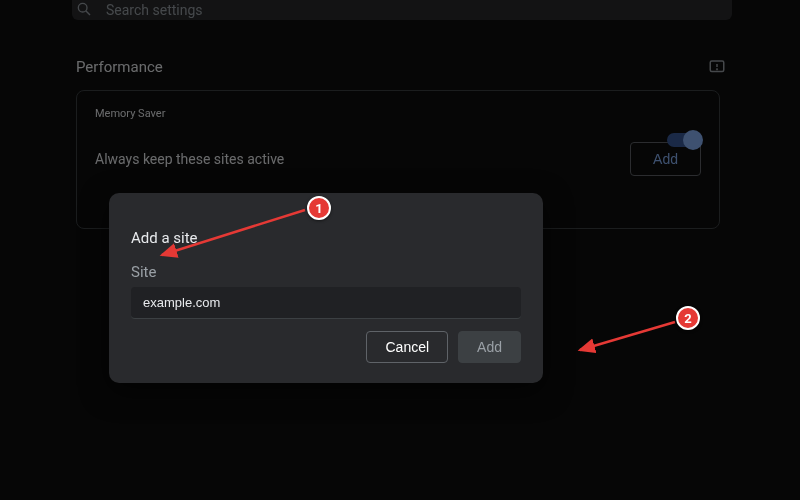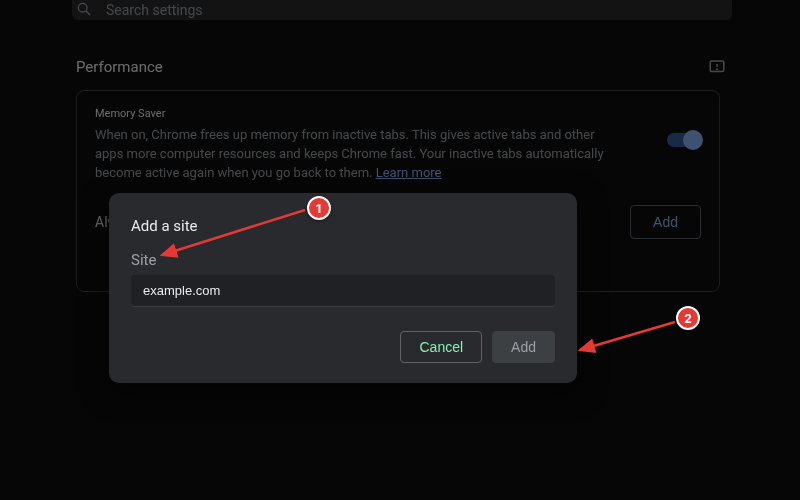--- a/index.html
+++ b/index.html
@@ -76,44 +76,44 @@
   
   .scrim {
     position: absolute; inset: 0;
     background: rgba(0,0,0,0.55);
   }
 
   
   .dialog {
     position: absolute;
     left: 109px; top: 193px;
-    width: 468px; height: 190px;
+    width: 434px; height: 190px;
     background: #292a2d;
     border-radius: 10px;
-    padding: 24px 22px;
+    padding: 36px 22px;
     box-shadow: 0 8px 28px rgba(0,0,0,0.6);
   }
   .dialog-title { color: #e8eaed; font-size: 15px; margin-bottom: 16px; }
   .field-label { color: #9aa0a6; font-size: 15px; margin-bottom: 6px; }
   .site-input {
     width: 100%; height: 32px;
     background: #202124; border: none; outline: none;
     border-radius: 4px; padding: 0 12px;
     color: #e8eaed; font-size: 13px;
     border-bottom: 1px solid #3c4043;
   }
   .dialog-buttons {
     position: absolute; right: 22px; bottom: 20px;
     display: flex; gap: 10px;
   }
   .btn {
     border-radius: 4px; font-size: 14px; padding: 7px 18px;
     cursor: pointer; border: 1px solid transparent;
   }
-  .btn-cancel { background: transparent; color: #86efac; border: 1px solid #5f6368; }
+  .btn-cancel { background: transparent; color: #ffffff; border: 1px solid #5f6368; }
   .btn-add { background: #3c4043; color: #9aa0a6; border: 1px solid #3c4043; }
 
   
   .badge {
     position: absolute; width: 24px; height: 24px;
     background: #e53935; border: 2px solid #fff;
     border-radius: 50%;
     color: #fff; font-weight: 700; font-size: 13px;
     display: flex; align-items: center; justify-content: center;
     box-shadow: 0 1px 3px rgba(0,0,0,0.5);
@@ -139,23 +139,20 @@
     <svg viewBox="0 0 24 24">
         <rect x="3" y="4" width="18" height="14" rx="2"></rect>
         <line x1="12" y1="8" x2="12" y2="12"></line>
         <circle cx="12" cy="15" r="0.5" fill="#9aa0a6"></circle>
       </svg>
   </span>
 </div>
 
 <div class="card">
   <div class="card-title">Memory Saver</div>
-  <div class="card-desc">
-    <span>When on, Chrome frees up memory from inactive tabs. This gives active tabs and other apps more computer resources and keeps Chrome fast. Your inactive tabs automatically become active again when you go back to them. </span><a class="learnmore">Learn more</a>
-  </div>
   <div class="toggle"></div>
 
   <div class="always-row">
     <div class="always-label">Always keep these sites active</div>
     <button class="add-outline">Add</button>
   </div>
   <div class="nosites">No sites added</div>
 </div>
 
 <div class="scrim"></div>

